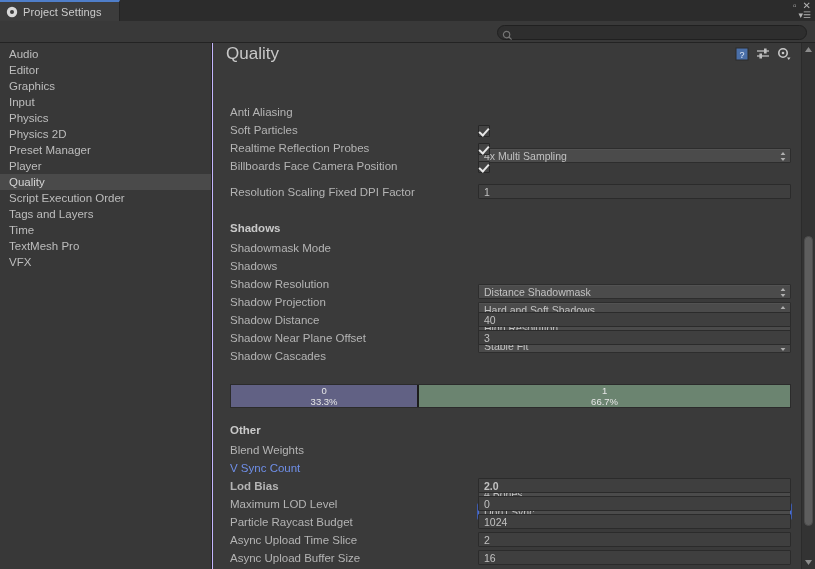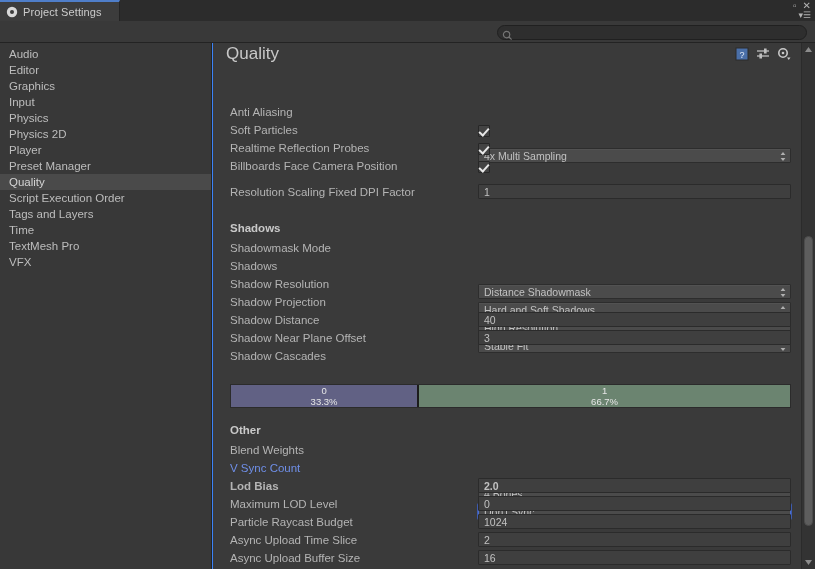--- a/index.html
+++ b/index.html
@@ -4,21 +4,21 @@
 <style>
   * { box-sizing: border-box; margin: 0; padding: 0; }
   html, body {
     width: 815px; height: 569px;
     background: #383838;
     font-family: "Liberation Sans", sans-serif;
     overflow: hidden;
     -webkit-font-smoothing: antialiased;
   }
 
-  .window { position: relative; width: 815px; height: 569px; background: #3b82f6; }
+  .window { position: relative; width: 815px; height: 569px; background: #c4b5fd; }
 
   
   .titlebar {
     position: absolute; left: 0; top: 0; width: 815px; height: 21px;
     background: #2c2c2c;
   }
   .tab {
     position: absolute; left: 0; top: 0; width: 120px; height: 21px;
     background: #3c3c3c;
     border-top: 2px solid #4f7ec9;
@@ -193,22 +193,22 @@
   <div class="body">
 
     <div class="sidebar">
       <div class="sidebar-list" id="sidebar-list">
           <div class="side-item"><span>Audio</span></div>
           <div class="side-item"><span>Editor</span></div>
           <div class="side-item"><span>Graphics</span></div>
           <div class="side-item"><span>Input</span></div>
           <div class="side-item"><span>Physics</span></div>
           <div class="side-item"><span>Physics 2D</span></div>
+          <div class="side-item"><span>Preset Manager</span></div>
           <div class="side-item"><span>Player</span></div>
-          <div class="side-item"><span>Preset Manager</span></div>
           <div class="side-item selected"><span>Quality</span></div>
           <div class="side-item"><span>Script Execution Order</span></div>
           <div class="side-item"><span>Tags and Layers</span></div>
           <div class="side-item"><span>Time</span></div>
           <div class="side-item"><span>TextMesh Pro</span></div>
           <div class="side-item"><span>VFX</span></div>
         </div>
     </div>
 
     <div class="panel">

